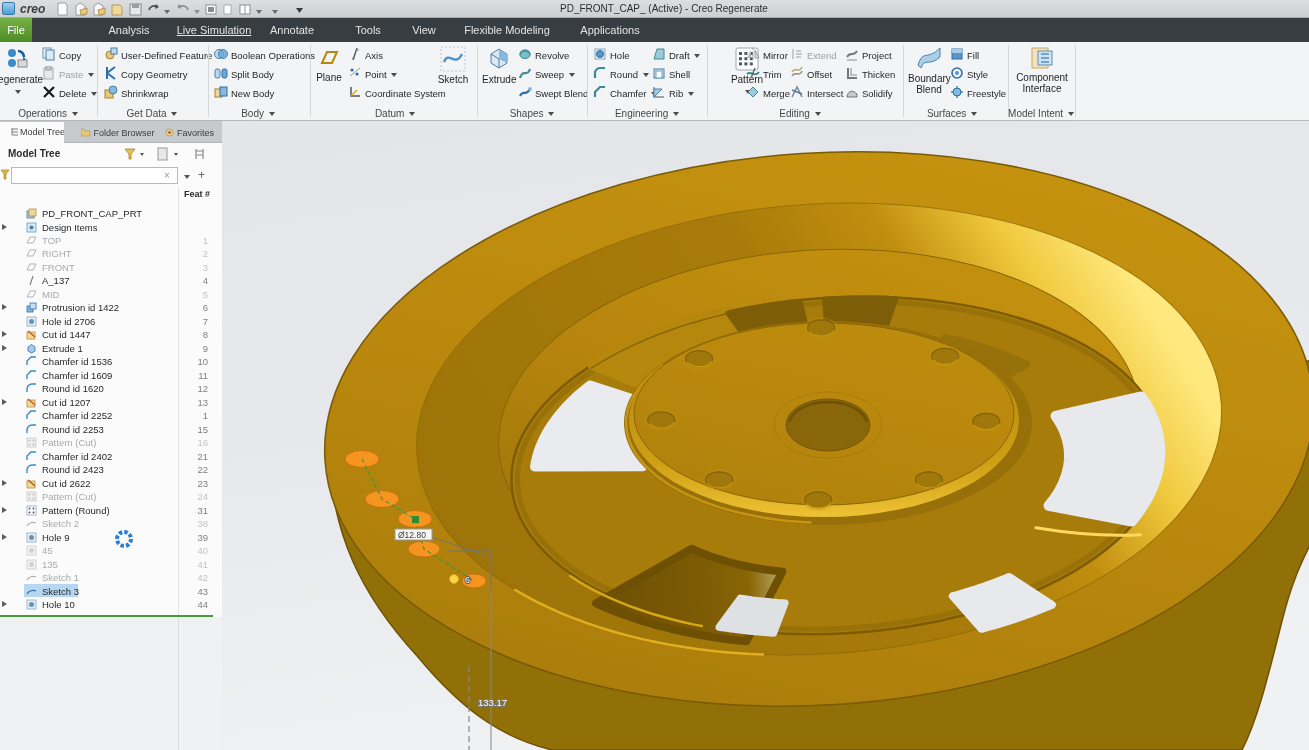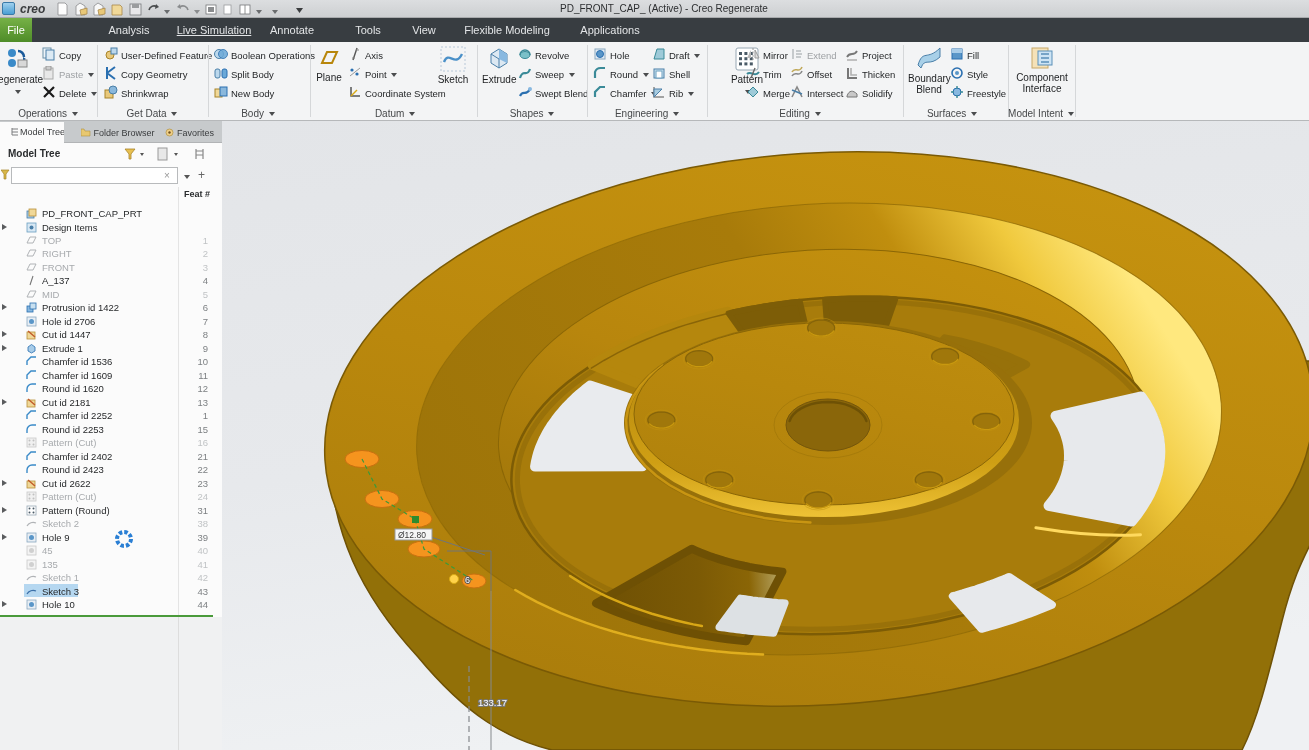--- a/index.html
+++ b/index.html
@@ -414,21 +414,21 @@
         </svg>
         <span class="nm">Round id 1620</span>
         <span class="ft">12</span>
       </div>
 <div class="trow" style="top:253px">
         <div class="exp"></div>
         <svg class="tic" viewBox="0 0 11 11">
           <rect x="1" y="3" width="8" height="7" fill="#f0d898" stroke="#b89038" stroke-width="0.8"></rect>
           <path d="M2,2 L9,8" stroke="#c05a2a" stroke-width="1.4"></path>
         </svg>
-        <span class="nm">Cut id 2181</span>
+        <span class="nm">Cut id 1207</span>
         <span class="ft">13</span>
       </div>
 <div class="trow" style="top:266px">
         <svg class="tic" viewBox="0 0 11 11">
           <path d="M1,9 L1,5 L5,1 L10,1" fill="none" stroke="#3a8ac8" stroke-width="1.4"></path>
         </svg>
         <span class="nm">Chamfer id 2252</span>
         <span class="ft">1</span>
       </div>
 <div class="trow" style="top:280px">

